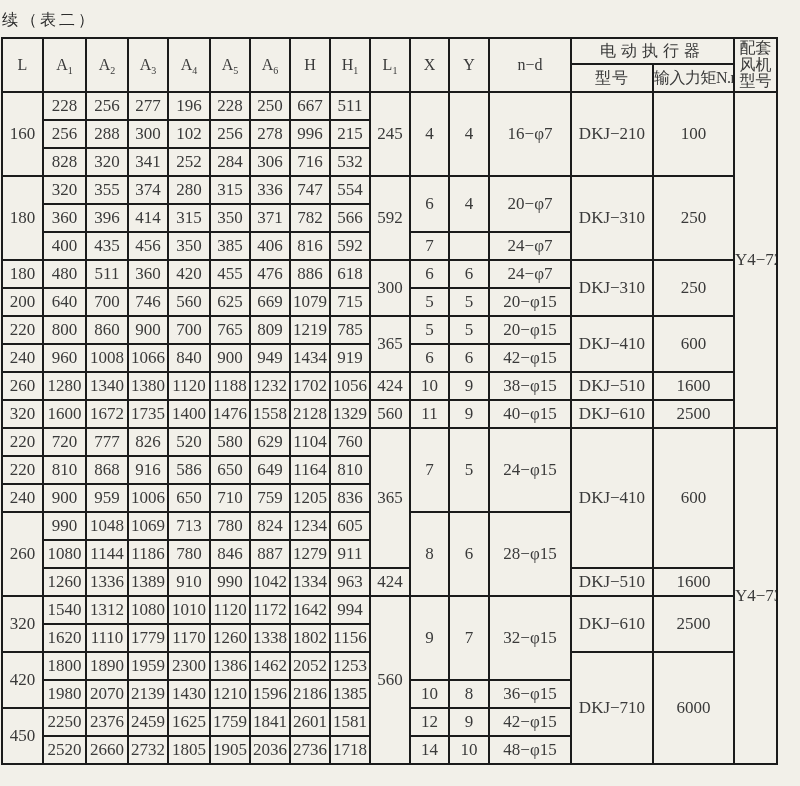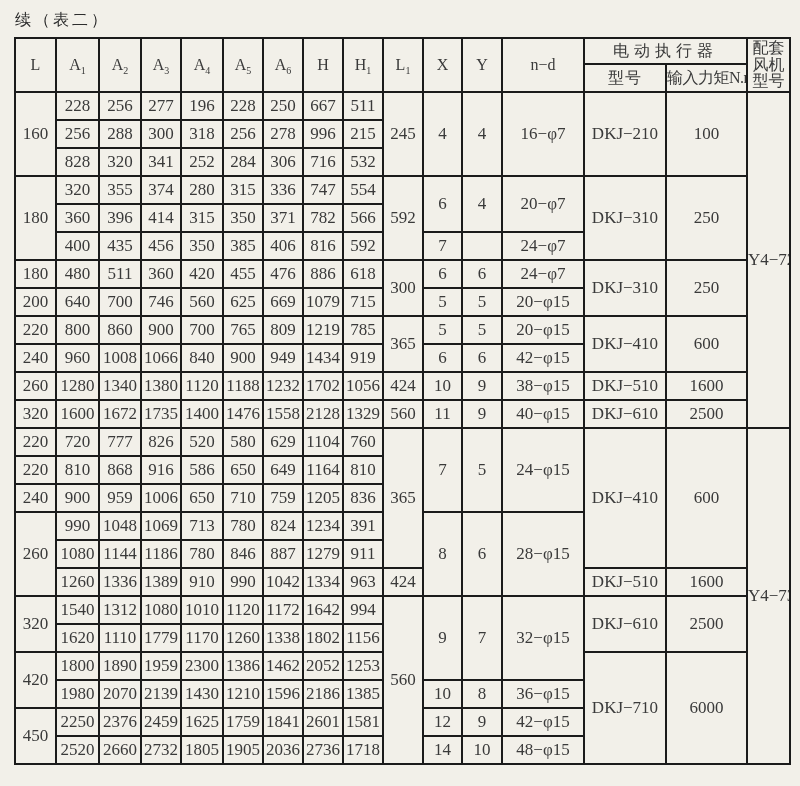--- a/index.html
+++ b/index.html
@@ -3,21 +3,21 @@
 <meta charset="utf-8">
 <style>
   html,body{margin:0;padding:0;}
   body{
     width:800px;height:786px;
     background:#f2f0e9;
     font-family:"Liberation Serif","DejaVu Serif",serif;
     color:#3a3a3a;
     overflow:hidden;
   }
-  .page{padding:8px 14px 0 14px;}
+  .page{padding:8px 14px 0 1px;}
   .title{
     font-size:16px;color:#2d2d2d;letter-spacing:3px;
     margin:2px 0 6px 1px;font-weight:normal;
   }
   table.spec{
     border-collapse:collapse;
     table-layout:fixed;
     width:772px;
     background:#f2f0e9;
     border:1px solid #1b1b1b;
@@ -110,21 +110,21 @@
           <td rowspan="3">4</td>
           <td rowspan="3">16−φ7</td>
           <td rowspan="3">DKJ−210</td>
           <td rowspan="3">100</td>
           <td rowspan="12" class="fan-cell">Y4−72</td>
         </tr>
         <tr>
           <td>256</td>
           <td>288</td>
           <td>300</td>
-          <td>318</td>
+          <td>102</td>
           <td>256</td>
           <td>278</td>
           <td>996</td>
           <td>215</td>
         </tr>
         <tr>
           <td>828</td>
           <td>320</td>
           <td>341</td>
           <td>252</td>
@@ -311,21 +311,21 @@
         </tr>
         <tr>
           <td rowspan="3">260</td>
           <td>990</td>
           <td>1048</td>
           <td>1069</td>
           <td>713</td>
           <td>780</td>
           <td>824</td>
           <td>1234</td>
-          <td>391</td>
+          <td>605</td>
           <td rowspan="3">8</td>
           <td rowspan="3">6</td>
           <td rowspan="3">28−φ15</td>
         </tr>
         <tr>
           <td>1080</td>
           <td>1144</td>
           <td>1186</td>
           <td>780</td>
           <td>846</td>

